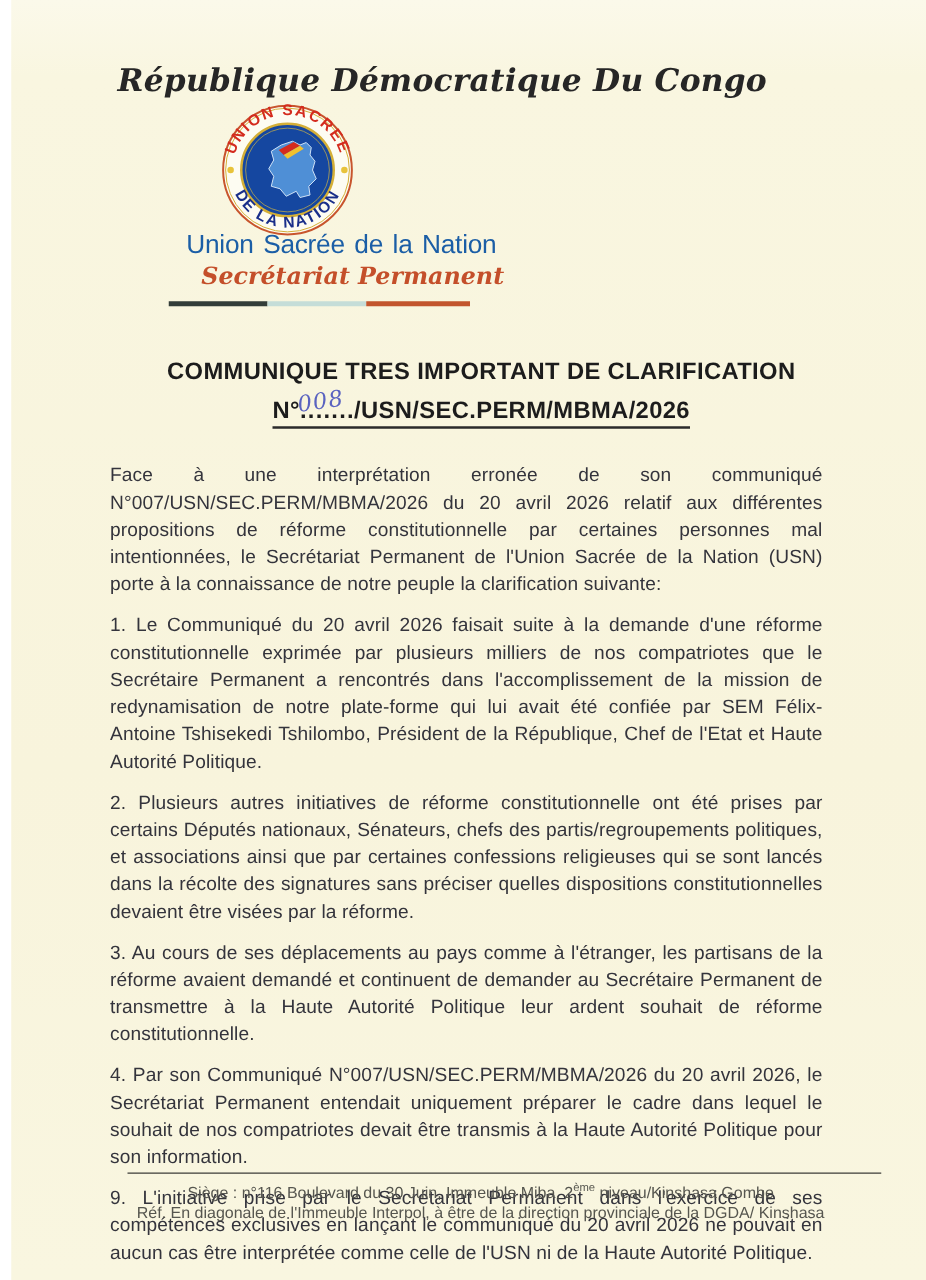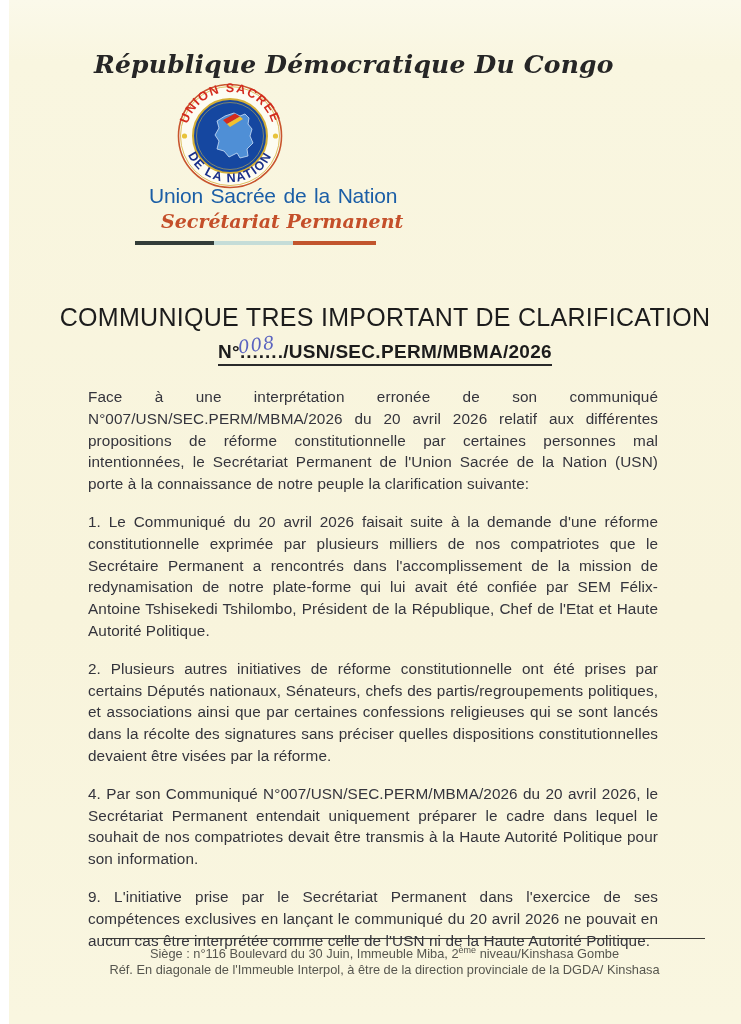--- a/index.html
+++ b/index.html
@@ -19,30 +19,30 @@
   .org-sub{position:absolute;left:161px;top:210px;font-family:"DejaVu Serif",serif;
            font-style:italic;font-weight:bold;font-size:19px;color:#c44f2a;text-align:right;}
 
   .tricolor{position:absolute;left:135px;top:241px;width:241px;height:4px;display:flex;}
   .tricolor span{height:4px;}
   .tc1{width:79px;background:#333d39;}
   .tc2{width:79px;background:#c5ddd8;}
   .tc3{width:83px;background:#c2552d;}
 
   .title-block{position:absolute;left:40px;top:287px;width:690px;text-align:center;color:#1c1c1c;}
-  .title1{font-size:25px;font-weight:normal;letter-spacing:.3px;margin-top:16px;}
+  .title1{font-size:19px;font-weight:bold;letter-spacing:.3px;}
   .title2{display:inline-block;margin-top:9px;font-size:19px;font-weight:bold;letter-spacing:.3px;
           border-bottom:2px solid #2a2a2a;padding-bottom:1px;}
   .dots-wrap{position:relative;display:inline-block;}
   .dots{letter-spacing:1px;}
   .hand{position:absolute;left:-2px;top:-7px;font-family:"DejaVu Serif",serif;font-style:italic;
         font-size:18px;font-weight:normal;color:#5a63c0;transform:rotate(-8deg);letter-spacing:1px;}
 
   .bodytext{position:absolute;left:88px;top:370px;width:570px;color:#34343c;}
-  .bodytext p{margin:16px 0 11px 0;font-size:15.3px;line-height:21.8px;text-align:justify;
+  .bodytext p{margin:0 0 11px 0;font-size:15.3px;line-height:21.8px;text-align:justify;
               letter-spacing:.1px;}
 
   .footer{position:absolute;left:0;top:938px;width:741px;color:#56564f;margin-left:14px;}
   .footer-rule{margin:0 50px 0 88px;border-top:1.6px solid #3c3c38;}
   .fl1,.fl2{text-align:center;font-size:12.8px;line-height:16px;}
   .fl1{margin-top:3px;}
   .fl1 sup{font-size:9px;}
 </style>
 </head>
 <body>
@@ -87,20 +87,21 @@
     <div class="title1">COMMUNIQUE TRES IMPORTANT DE CLARIFICATION</div>
     <div class="title2">
       <span>N°</span><span class="dots-wrap"><span class="dots">......</span><span class="hand">008</span></span><span>./USN/SEC.PERM/MBMA/2026</span>
     </div>
   </div>
 
   <div class="bodytext">
     <p>Face à une interprétation erronée de son communiqué N°007/USN/SEC.PERM/MBMA/2026 du 20 avril 2026 relatif aux différentes propositions de réforme constitutionnelle par certaines personnes  mal intentionnées, le Secrétariat Permanent de l'Union Sacrée de la Nation (USN) porte à la connaissance de notre peuple la clarification suivante:</p>
     <p>1. Le Communiqué du 20 avril 2026 faisait suite à la demande d'une réforme constitutionnelle exprimée par plusieurs milliers de  nos compatriotes que le Secrétaire Permanent a rencontrés dans l'accomplissement de la mission de redynamisation de notre plate-forme qui lui avait été confiée par SEM Félix-Antoine Tshisekedi Tshilombo, Président de la République, Chef de l'Etat et Haute Autorité Politique.</p>
     <p>2. Plusieurs autres initiatives de réforme constitutionnelle ont été prises par certains Députés nationaux, Sénateurs, chefs des partis/regroupements politiques, et  associations ainsi que par certaines confessions religieuses qui se sont lancés dans la récolte des signatures sans préciser quelles dispositions constitutionnelles devaient être visées par la réforme.</p>
+    <p>3. Au cours de ses déplacements au pays comme à l'étranger, les partisans de la réforme avaient demandé et continuent de demander au Secrétaire Permanent de transmettre à la Haute Autorité Politique leur ardent souhait de réforme constitutionnelle.</p>
     <p>4. Par son Communiqué N°007/USN/SEC.PERM/MBMA/2026 du 20 avril 2026, le Secrétariat Permanent entendait uniquement préparer le cadre dans lequel le souhait de nos compatriotes devait être transmis à la Haute Autorité Politique pour son information.</p>
     <p>9. L'initiative prise par le Secrétariat Permanent dans l'exercice de ses compétences exclusives en lançant le communiqué du 20 avril 2026 ne pouvait  en aucun cas être interprétée comme celle de l'USN ni de la Haute Autorité Politique.</p>
   </div>
 
   <div class="footer">
     <div class="footer-rule"></div>
     <div class="fl1">
       <span>Siège : n°116 Boulevard du 30 Juin, Immeuble Miba, 2</span><sup>ème</sup><span> niveau/Kinshasa Gombe</span>
     </div>
     <div class="fl2">Réf. En diagonale de l'Immeuble Interpol, à être de la direction provinciale de la DGDA/ Kinshasa</div>

